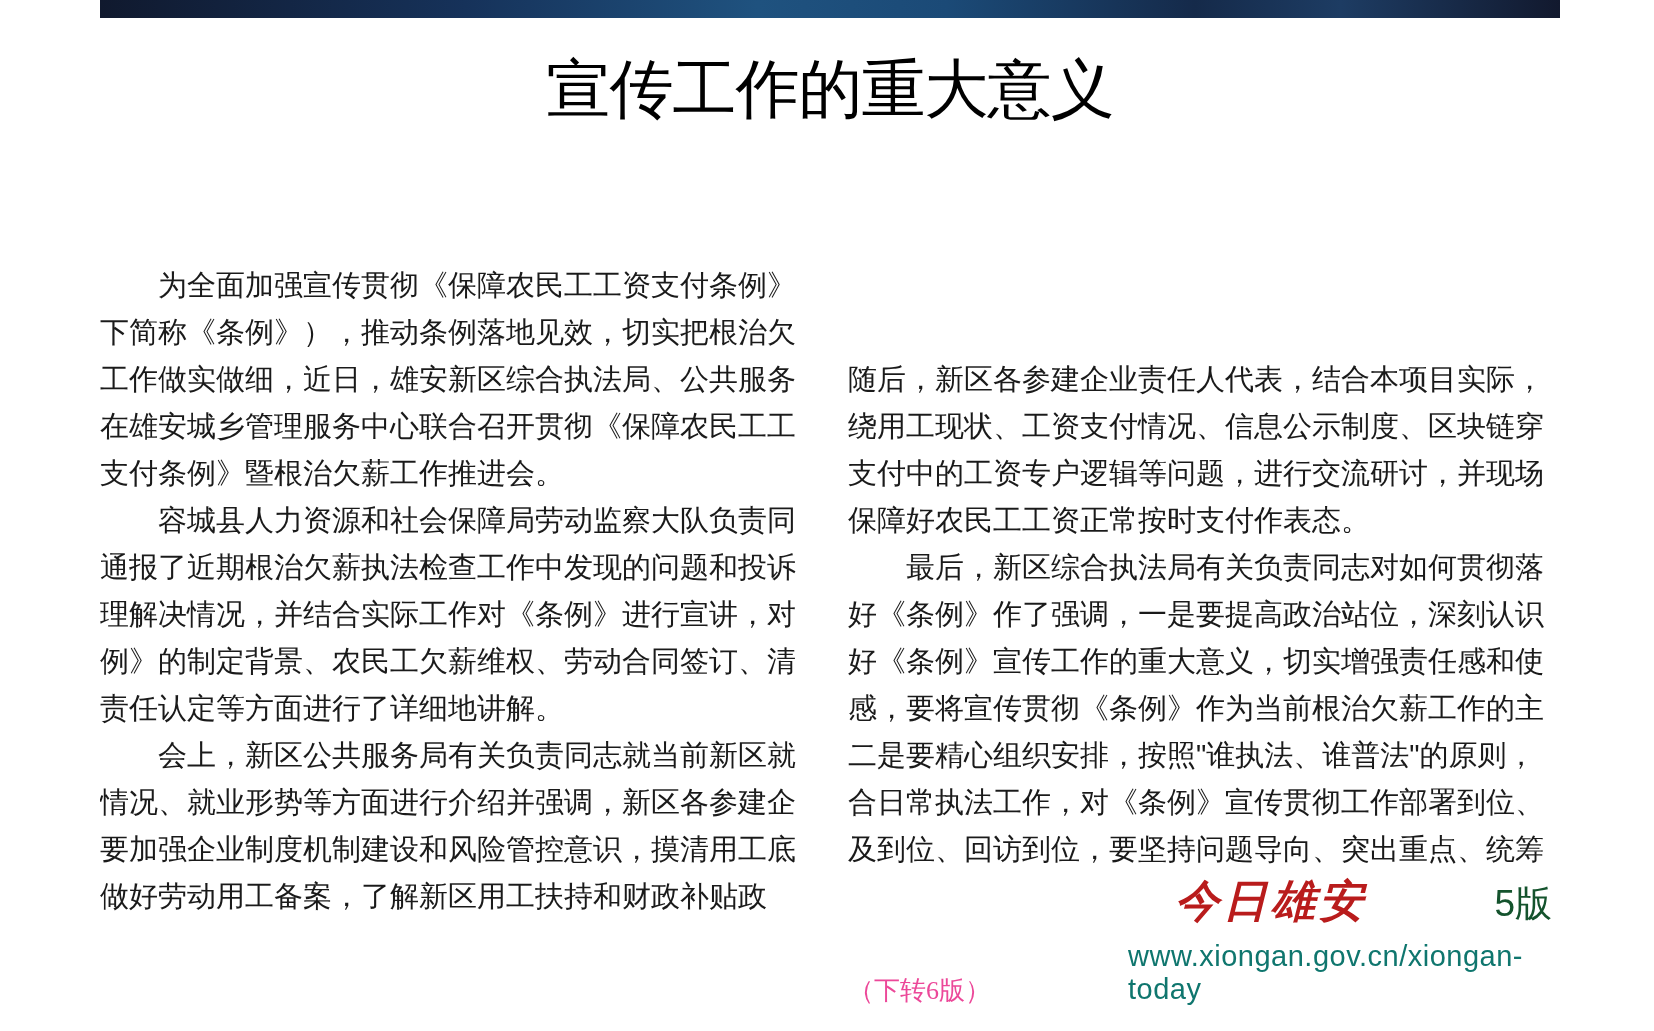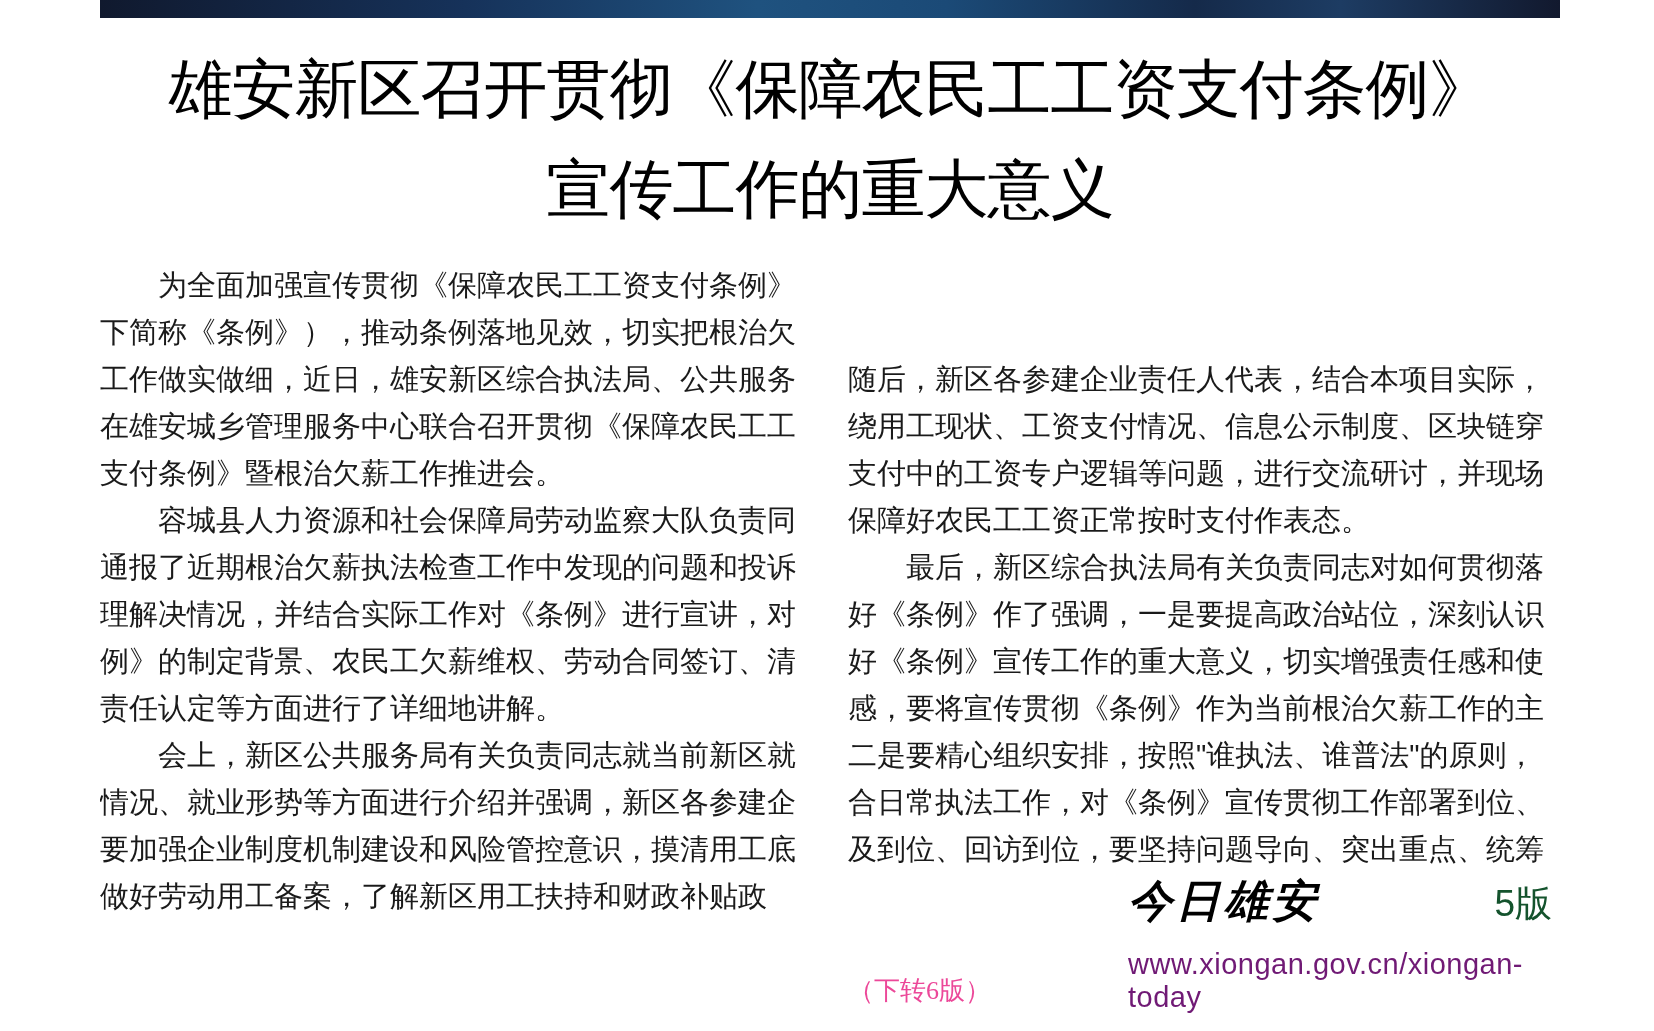--- a/index.html
+++ b/index.html
@@ -36,42 +36,41 @@
   .footer-row{display:flex;justify-content:space-between;align-items:baseline;}
   .brand{
     font-family:"Liberation Serif","DejaVu Serif",serif;
     font-weight:700;font-style:italic;
     font-size:44px;line-height:48px;letter-spacing:4px;
   }
   .page-label{
     font-size:37px;color:#14532d;line-height:48px;
   }
   .site-url{
-    font-size:29px;color:#701a75;letter-spacing:0.5px;margin-top:20px;
+    font-size:29px;color:#0f766e;letter-spacing:0.5px;margin-top:12px;
     font-family:"Liberation Sans","DejaVu Sans",sans-serif;
   }
 </style>
 </head>
 <body>
 
 <div class="topbar"></div>
 
 <div class="title">
-  <div>雄安新区召开贯彻《保障农民工工资支付条例》</div>
   <div>宣传工作的重大意义</div>
 </div>
 
 <div class="column col-left"><div class="line">　　为全面加强宣传贯彻《保障农民工工资支付条例》（以</div><div class="line">下简称《条例》），推动条例落地见效，切实把根治欠薪</div><div class="line">工作做实做细，近日，雄安新区综合执法局、公共服务局</div><div class="line">在雄安城乡管理服务中心联合召开贯彻《保障农民工工资</div><div class="line">支付条例》暨根治欠薪工作推进会。</div><div class="line">　　容城县人力资源和社会保障局劳动监察大队负责同志</div><div class="line">通报了近期根治欠薪执法检查工作中发现的问题和投诉处</div><div class="line">理解决情况，并结合实际工作对《条例》进行宣讲，对《条</div><div class="line">例》的制定背景、农民工欠薪维权、劳动合同签订、清偿</div><div class="line">责任认定等方面进行了详细地讲解。</div><div class="line">　　会上，新区公共服务局有关负责同志就当前新区就业</div><div class="line">情况、就业形势等方面进行介绍并强调，新区各参建企业</div><div class="line">要加强企业制度机制建设和风险管控意识，摸清用工底数</div><div class="line">做好劳动用工备案，了解新区用工扶持和财政补贴政策。</div></div>
 
 <div class="column col-right">
   <div><div class="line">随后，新区各参建企业责任人代表，结合本项目实际，围</div><div class="line">绕用工现状、工资支付情况、信息公示制度、区块链穿透</div><div class="line">支付中的工资专户逻辑等问题，进行交流研讨，并现场就</div><div class="line">保障好农民工工资正常按时支付作表态。</div><div class="line">　　最后，新区综合执法局有关负责同志对如何贯彻落实</div><div class="line">好《条例》作了强调，一是要提高政治站位，深刻认识做</div><div class="line">好《条例》宣传工作的重大意义，切实增强责任感和使命</div><div class="line">感，要将宣传贯彻《条例》作为当前根治欠薪工作的主线；</div><div class="line">二是要精心组织安排，按照"谁执法、谁普法"的原则，结</div><div class="line">合日常执法工作，对《条例》宣传贯彻工作部署到位、普</div><div class="line">及到位、回访到位，要坚持问题导向、突出重点、统筹安</div></div>
   <div class="lastline">
     <span class="continuation">（下转6版）</span>
   </div>
 </div>
 
 <div class="footer">
   <div class="footer-row">
-    <span class="brand" style="color: #000000;">今日雄安</span>
+    <span class="brand" style="color: #b91c1c; margin-left: 47px;">今日雄安</span>
     <span class="page-label">5版</span>
   </div>
   <div class="site-url">www.xiongan.gov.cn/xiongan-today</div>
 </div>
 
 </body></html>

